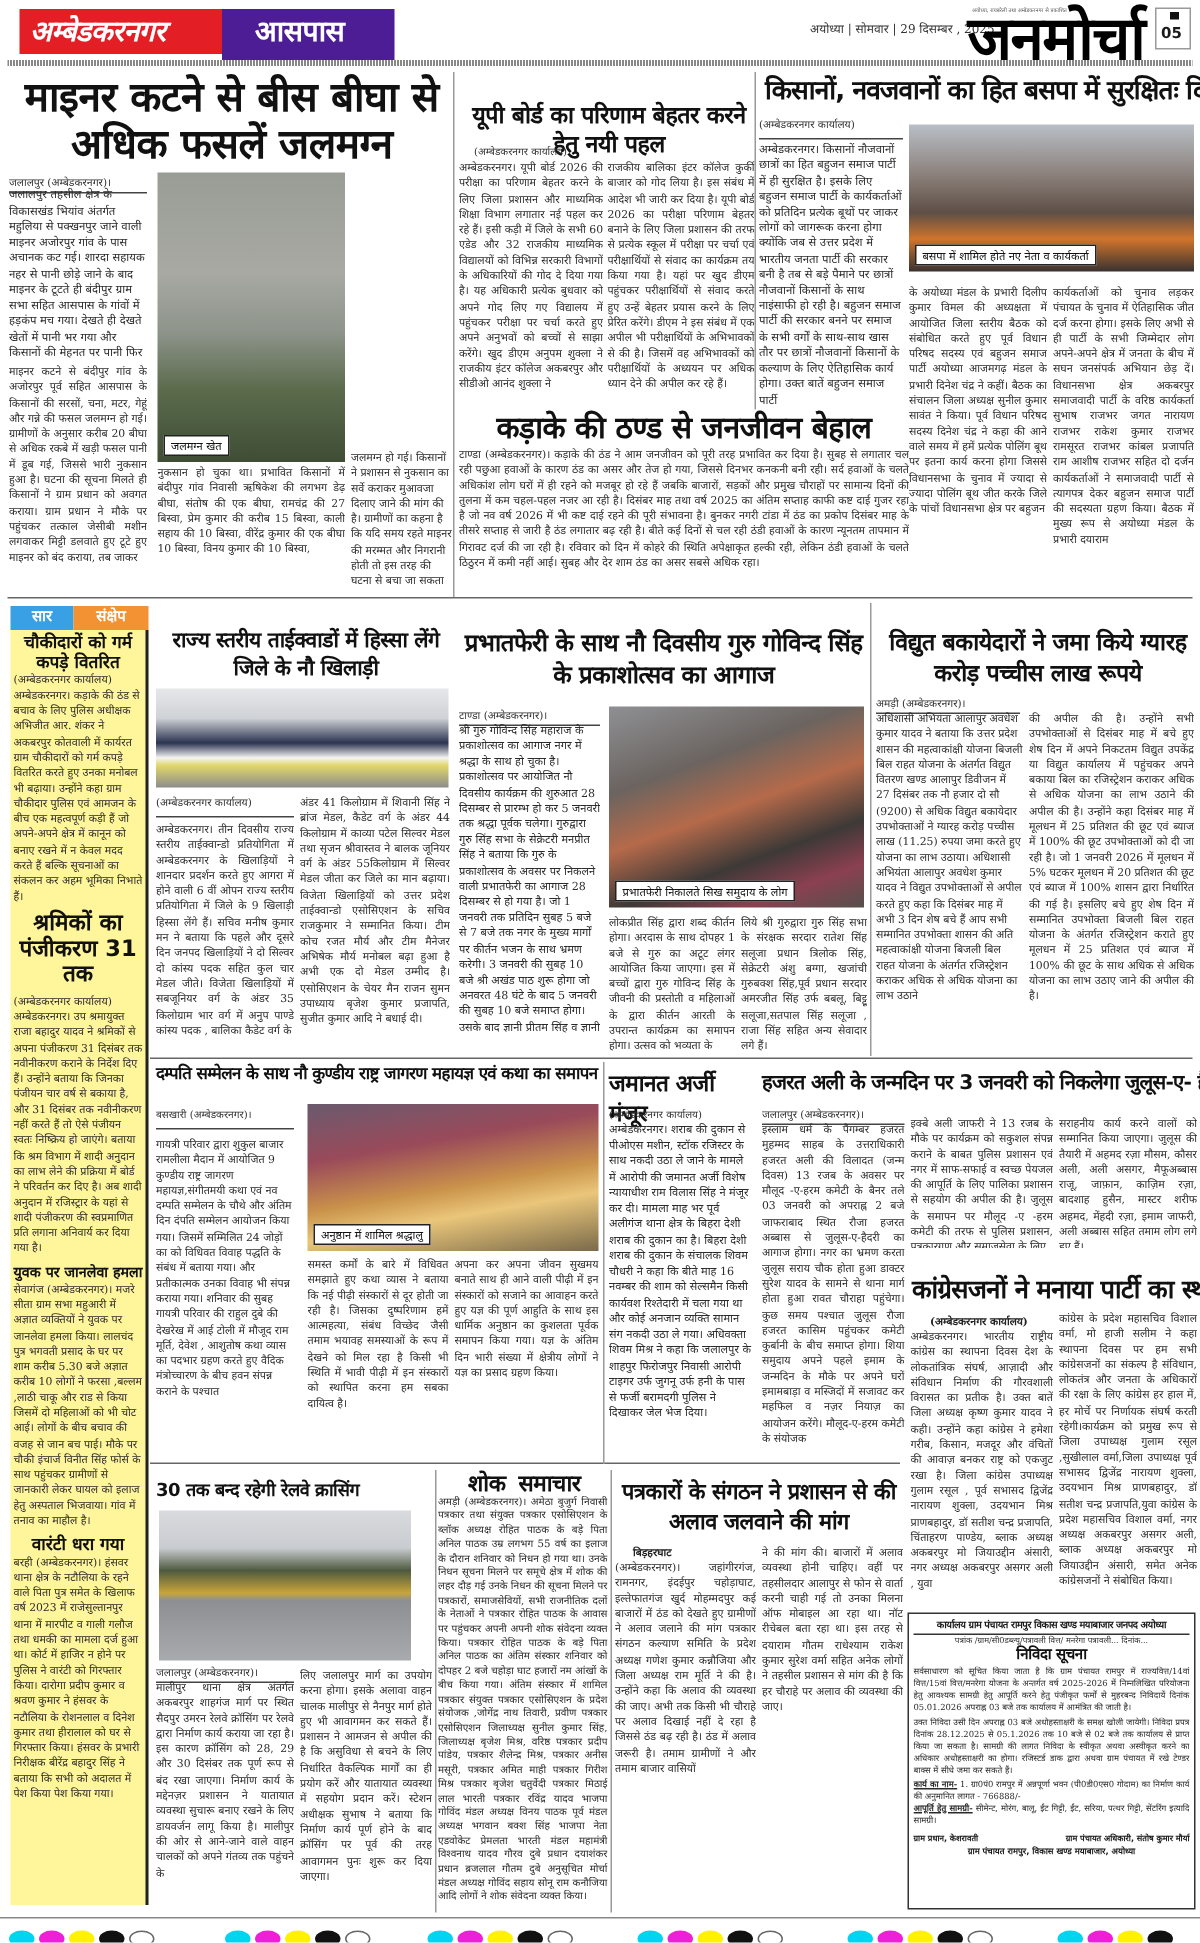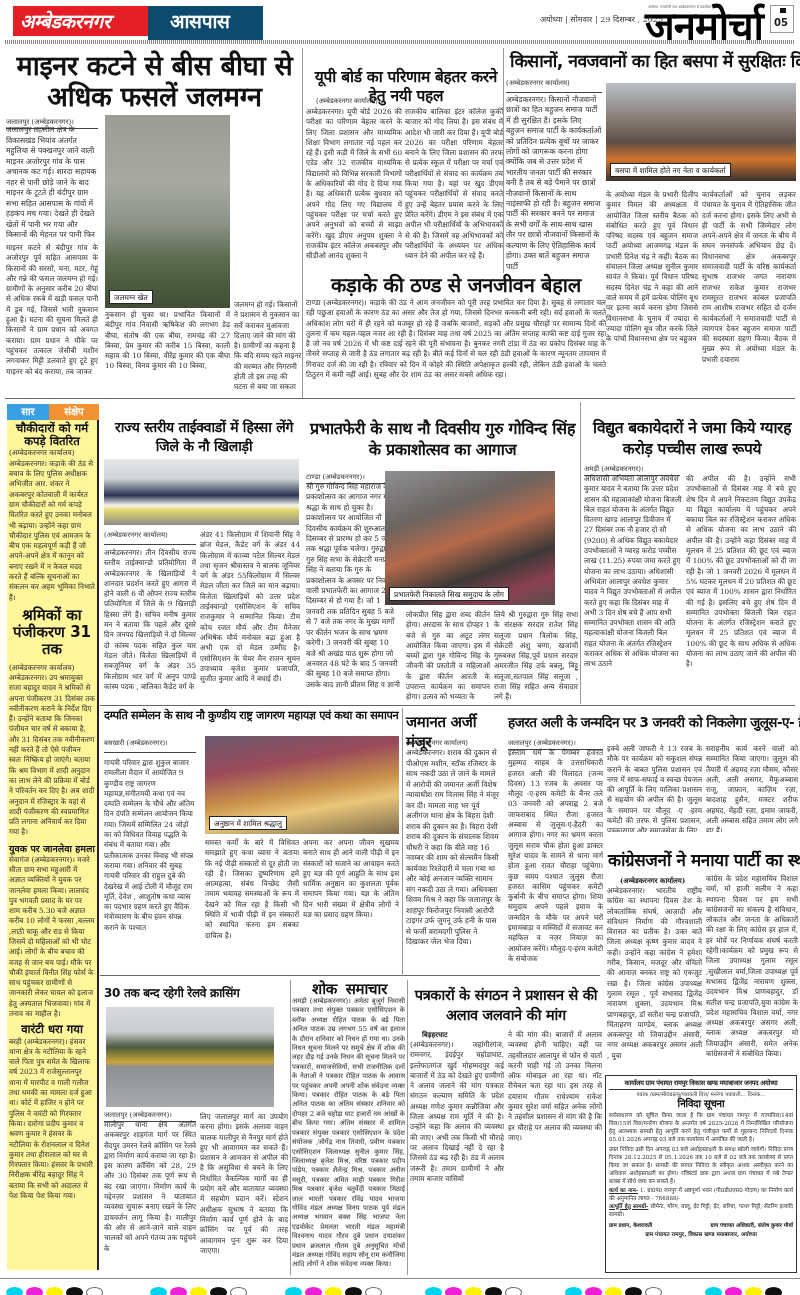--- a/index.html
+++ b/index.html
@@ -18,21 +18,21 @@
 .sb-h{font-family:"DejaVu Sans",sans-serif;font-weight:bold;color:#111;text-align:center;line-height:1.15}
 .reg{display:inline-block;border-radius:50%;width:17px;height:11px;margin-right:3px;vertical-align:middle}
 </style>
 </head>
 <body>
 
 <div class="abs" style="left:0;top:0;width:800px;height:42px;">
   <div class="abs" style="left:13px;top:6px;width:135px;height:30px;background:#e31e24;font-style:italic;">
     <span class="hl" style="display:block;color:#fff;font-size:19px;line-height:30px;padding-left:7px;">अम्बेडकरनगर</span>
   </div>
-  <div class="abs" style="left:148px;top:6px;width:115px;height:37px;background:#0c4a6e;">
+  <div class="abs" style="left:148px;top:6px;width:115px;height:37px;background:#4c1d95;">
     <span class="hl" style="display:block;color:#fff;font-size:19px;line-height:30px;padding-left:22px;">आसपास</span>
   </div>
   <div class="abs" style="left:540px;top:13px;font-family:'DejaVu Serif',serif;font-size:8px;color:#333;white-space:nowrap;">अयोध्या | सोमवार | 29 दिसम्बर , 2025</div>
   <div class="abs" style="left:648px;top:4px;font-size:3.5px;color:#555;white-space:nowrap;">अयोध्या, रायबरेली तथा अम्बेडकरनगर से प्रकाशित</div>
   <div class="abs hl" style="left:645px;top:5px;font-size:40px;color:#000000;letter-spacing:-1px;">जनमोर्चा</div>
   <div class="abs" style="left:770px;top:5px;width:24px;height:28px;border:1px solid #999;">
     <div style="position:absolute;left:9px;top:2px;width:6px;height:5px;background:#111;"></div>
     <span style="position:absolute;left:3px;top:11px;font-size:10px;font-weight:bold;">05</span>
   </div>
 </div>
@@ -100,21 +100,21 @@
 <div class="abs hl hl-c" style="left:104px;top:418px;width:200px;font-size:14px;line-height:19px;">राज्य स्तरीय ताईक्वाडों में हिस्सा लेंगे जिले के नौ खिलाड़ी</div>
 <div class="abs photo" style="left:104px;top:459px;width:195px;height:66px;background:linear-gradient(180deg,#e6e7e9 0%,#cfd2d6 30%,#2b3350 55%,#f4f4f2 70%,#e0d66a 78%,#8c8c8c 100%);"></div>
 <div class="abs" style="left:104px;top:530px;font-family:'DejaVu Serif',serif;font-size:7px;color:#333;">(अम्बेडकरनगर कार्यालय)</div>
 <div class="hr" style="left:104px;top:544px;width:92px;background:#444;"></div>
 <div class="abs txt" style="left:104px;top:548px;width:92px;height:155px;">अम्बेडकरनगर। तीन दिवसीय राज्य स्तरीय ताईक्वान्डो प्रतियोगिता में अम्बेडकरनगर के खिलाड़ियों ने शानदार प्रदर्शन करते हुए आगरा में होने वाली 6 वीं ओपन राज्य स्तरीय प्रतियोगिता में जिले के 9 खिलाड़ी हिस्सा लेंगे हैं। सचिव मनीष कुमार मन ने बताया कि पहले और दूसरे दिन जनपद खिलाड़ियों ने दो सिल्वर दो कांस्य पदक सहित कुल चार मेडल जीते। विजेता खिलाड़ियों में सबजूनियर वर्ग के अंडर 35 किलोग्राम भार वर्ग में अनुप पाण्डे कांस्य पदक , बालिका कैडेट वर्ग के</div>
 <div class="abs txt" style="left:200px;top:530px;width:100px;height:172px;">अंडर 41 किलोग्राम में शिवानी सिंह ने ब्रांज मेडल, कैडेट वर्ग के अंडर 44 किलोग्राम में काव्या पटेल सिल्वर मेडल तथा सृजन श्रीवास्तव ने बालक जूनियर वर्ग के अंडर 55किलोग्राम में सिल्वर मेडल जीता कर जिले का मान बढ़ाया। विजेता खिलाड़ियों को उत्तर प्रदेश ताईक्वान्डो एसोसिएशन के सचिव राजकुमार ने सम्मानित किया। टीम कोच रजत मौर्य और टीम मैनेजर अभिषेक मौर्य मनोबल बढ़ा हुआ है अभी एक दो मेडल उम्मीद है। एसोसिएशन के चेयर मैन राजन सुमन उपाध्याय बृजेश कुमार प्रजापति, सुजीत कुमार आदि ने बधाई दी।</div>
 
 <div class="abs hl hl-c" style="left:305px;top:418px;width:275px;font-size:16px;line-height:21px;">प्रभातफेरी के साथ नौ दिवसीय गुरु गोविन्द सिंह के प्रकाशोत्सव का आगाज</div>
 <div class="abs dateline" style="left:306px;top:472px;width:94px;">टाण्डा (अम्बेडकरनगर)।</div>
 <div class="abs txt" style="left:306px;top:482px;width:94px;height:220px;font-size:7.4px;line-height:10.4px;text-align:left;">श्री गुरु गोविन्द सिंह महाराज के प्रकाशोत्सव का आगाज नगर में श्रद्धा के साथ हो चुका है। प्रकाशोत्सव पर आयोजित नौ दिवसीय कार्यक्रम की शुरुआत 28 दिसम्बर से प्रारम्भ हो कर 5 जनवरी तक श्रद्धा पूर्वक चलेगा। गुरुद्वारा गुरु सिंह सभा के सेक्रेटरी मनप्रीत सिंह ने बताया कि गुरु के प्रकाशोत्सव के अवसर पर निकलने वाली प्रभातफेरी का आगाज 28 दिसम्बर से हो गया है। जो 1 जनवरी तक प्रतिदिन सुबह 5 बजे से 7 बजे तक नगर के मुख्य मार्गों पर कीर्तन भजन के साथ भ्रमण करेगी। 3 जनवरी की सुबह 10 बजे श्री अखंड पाठ शुरू होगा जो अनवरत 48 घंटे के बाद 5 जनवरी की सुबह 10 बजे समाप्त होगा। उसके बाद ज्ञानी प्रीतम सिंह व ज्ञानी</div>
-<div class="abs photo" style="left:385px;top:471px;width:170px;height:134px;background:linear-gradient(160deg,#8f9094 0%,#6b6460 30%,#b56a4a 50%,#3d3937 70%,#8b4050 85%,#55504c 100%);">
+<div class="abs photo" style="left:406px;top:471px;width:170px;height:134px;background:linear-gradient(160deg,#8f9094 0%,#6b6460 30%,#b56a4a 50%,#3d3937 70%,#8b4050 85%,#55504c 100%);">
   <div class="cap">प्रभातफेरी निकालते सिख समुदाय के लोग</div>
 </div>
 <div class="abs txt" style="left:406px;top:610px;width:84px;height:92px;">लोकप्रीत सिंह द्वारा शब्द कीर्तन होगा। अरदास के साथ दोपहर 1 बजे से गुरु का अटूट लंगर आयोजित किया जाएगा। इस में बच्चों द्वारा गुरु गोविन्द सिंह के जीवनी की प्रस्तोती व महिलाओं के द्वारा कीर्तन आरती के उपरान्त कार्यक्रम का समापन होगा। उत्सव को भव्यता के</div>
 <div class="abs txt" style="left:494px;top:610px;width:84px;height:92px;">लिये श्री गुरुद्वारा गुरु सिंह सभा के संरक्षक सरदार रातेश सिंह सलूजा प्रधान त्रिलोक सिंह, सेक्रेटरी अंशु बग्गा, खजांची गुरुबक्श सिंह,पूर्व प्रधान सरदार अमरजीत सिंह उर्फ बबलू, बिट्टू सलूजा,सतपाल सिंह सलूजा , राजा सिंह सहित अन्य सेवादार लगे हैं।</div>
 
 <div class="abs hl hl-c" style="left:586px;top:418px;width:212px;font-size:15.5px;line-height:21px;">विद्युत बकायेदारों ने जमा किये ग्यारह करोड़ पच्चीस लाख रूपये</div>
 <div class="abs dateline" style="left:584px;top:464px;width:96px;">अमड़ी (अम्बेडकरनगर)।</div>
 <div class="abs txt" style="left:584px;top:474px;width:98px;height:225px;text-align:left;">अधिशासी अभियंता आलापुर अवधेश कुमार यादव ने बताया कि उत्तर प्रदेश शासन की महत्वाकांक्षी योजना बिजली बिल राहत योजना के अंतर्गत विद्युत वितरण खण्ड आलापुर डिवीजन में 27 दिसंबर तक नौ हजार दो सौ (9200) से अधिक विद्युत बकायेदार उपभोक्ताओं ने ग्यारह करोड़ पच्चीस लाख (11.25) रुपया जमा करते हुए योजना का लाभ उठाया। अधिशासी अभियंता आलापुर अवधेश कुमार यादव ने विद्युत उपभोक्ताओं से अपील करते हुए कहा कि दिसंबर माह में अभी 3 दिन शेष बचे हैं आप सभी सम्मानित उपभोक्ता शासन की अति महत्वाकांक्षी योजना बिजली बिल राहत योजना के अंतर्गत रजिस्ट्रेशन कराकर अधिक से अधिक योजना का लाभ उठाने</div>
 <div class="abs txt" style="left:686px;top:474px;width:110px;height:225px;">की अपील की है। उन्होंने सभी उपभोक्ताओं से दिसंबर माह में बचे हुए शेष दिन में अपने निकटतम विद्युत उपकेंद्र या विद्युत कार्यालय में पहुंचकर अपने बकाया बिल का रजिस्ट्रेशन कराकर अधिक से अधिक योजना का लाभ उठाने की अपील की है। उन्होंने कहा दिसंबर माह में मूलधन में 25 प्रतिशत की छूट एवं ब्याज में 100% की छूट उपभोक्ताओं को दी जा रही है। जो 1 जनवरी 2026 में मूलधन में 5% घटकर मूलधन में 20 प्रतिशत की छूट एवं ब्याज में 100% शासन द्वारा निर्धारित की गई है। इसलिए बचे हुए शेष दिन में सम्मानित उपभोक्ता बिजली बिल राहत योजना के अंतर्गत रजिस्ट्रेशन कराते हुए मूलधन में 25 प्रतिशत एवं ब्याज में 100% की छूट के साथ अधिक से अधिक योजना का लाभ उठाए जाने की अपील की है।</div>
 

